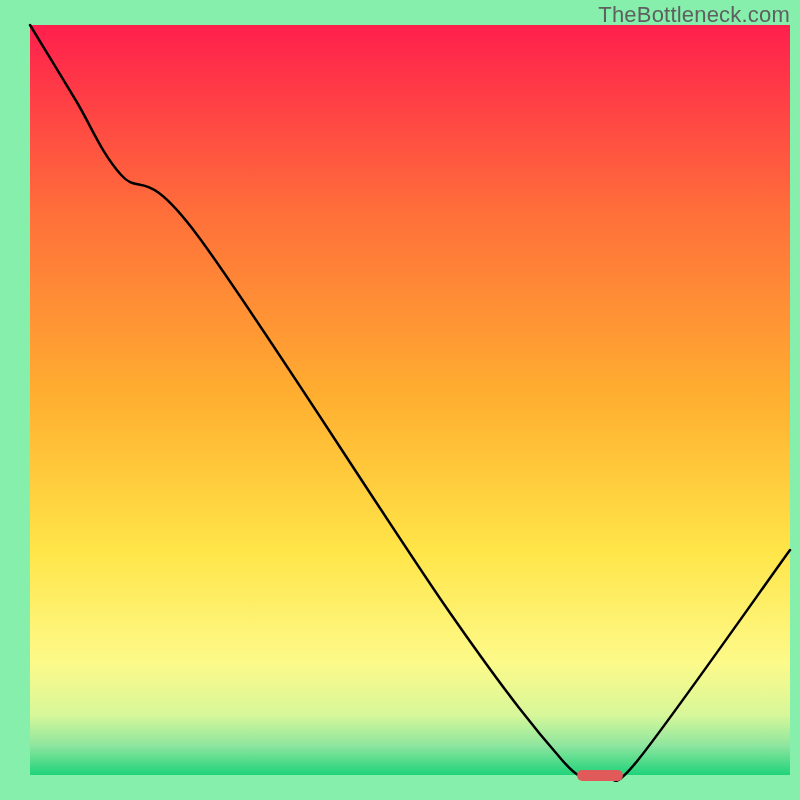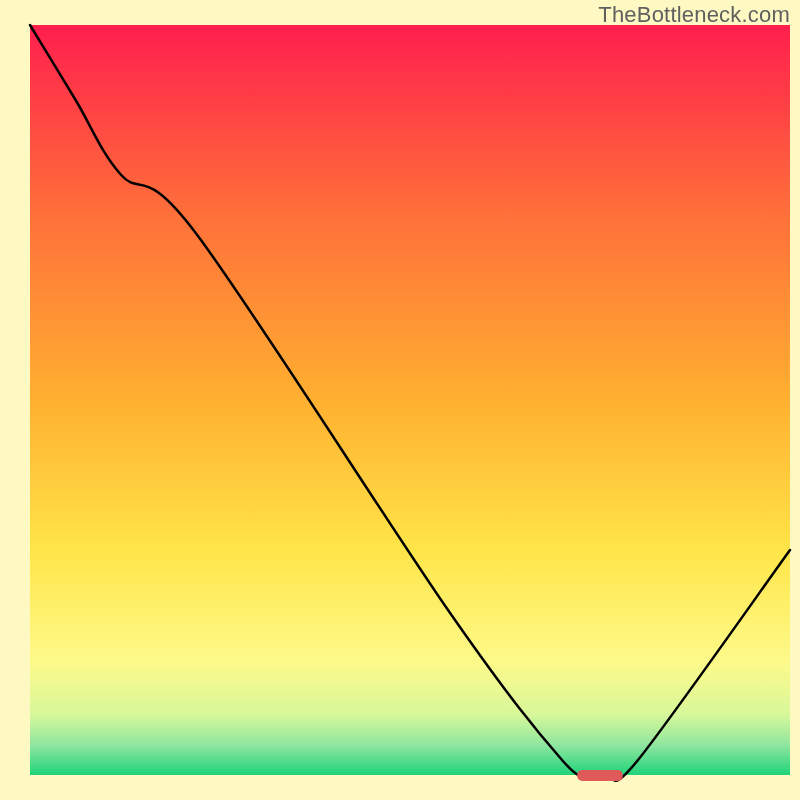--- a/index.html
+++ b/index.html
@@ -8,21 +8,21 @@
     width: 800px;
     height: 800px;
     background: #000;
     overflow: hidden;
     font-family: Arial, Helvetica, sans-serif;
   }
   .frame {
     position: relative;
     width: 800px;
     height: 800px;
-    background: #fef9c3;
+    background: #86efac;
   }
   .watermark {
     position: absolute;
     top: 2px;
     right: 10px;
     color: #5f5f5f;
     font-size: 22px;
     font-weight: 500;
     z-index: 50;
     letter-spacing: 0.2px;

